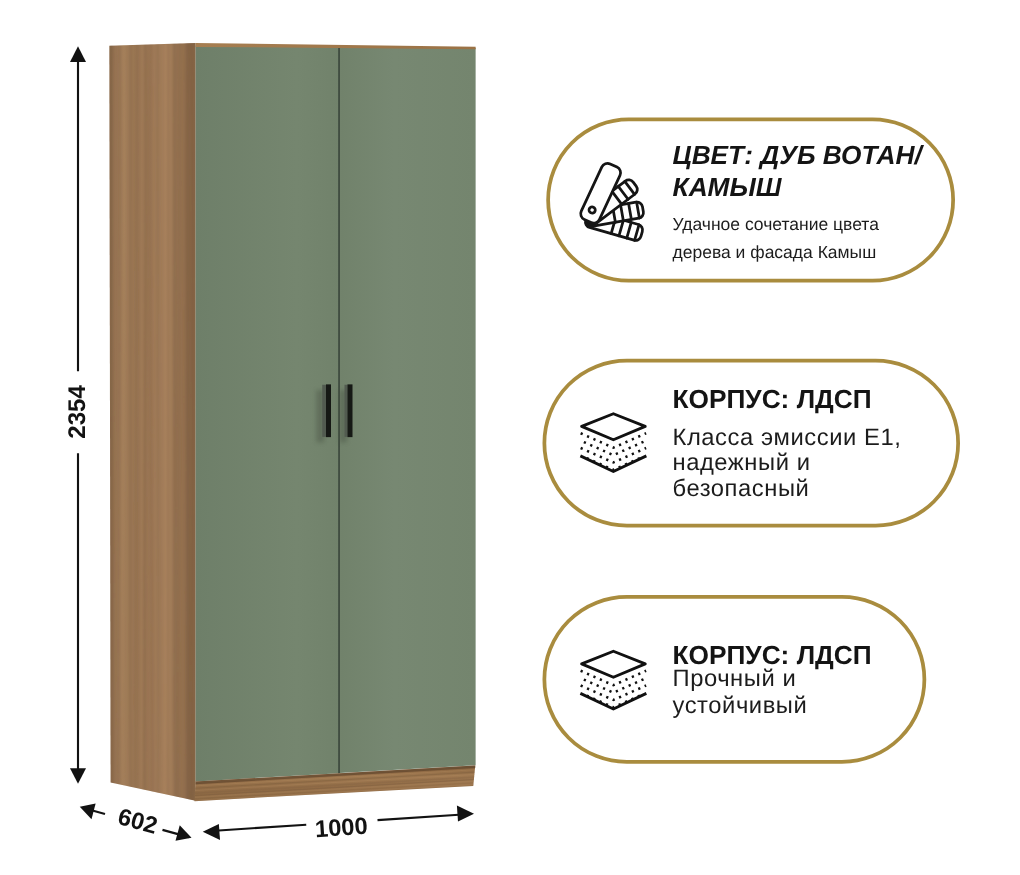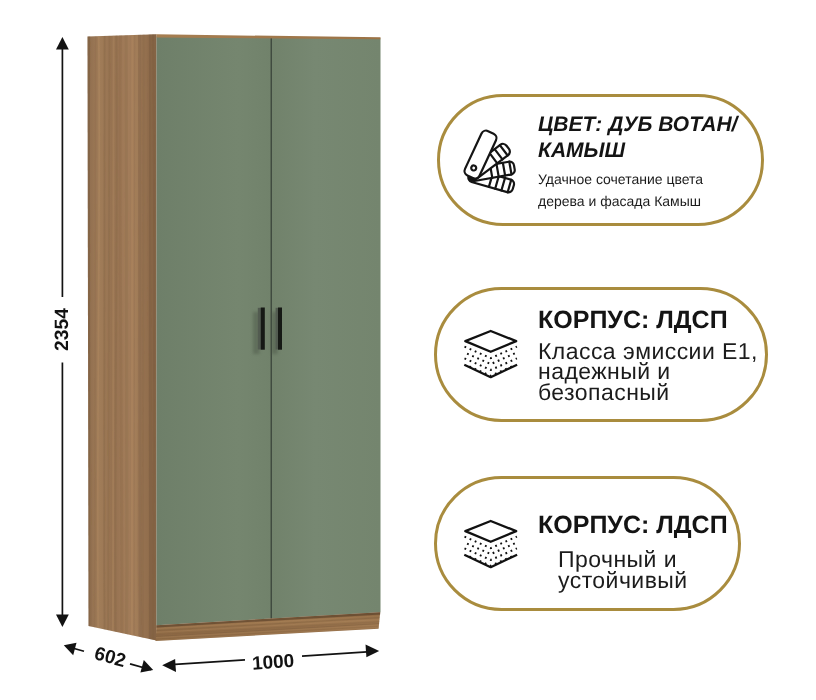--- a/index.html
+++ b/index.html
@@ -1,21 +1,21 @@
 <!DOCTYPE html>
 <html><head>
 <meta charset="utf-8">
 <style>
   html,body{margin:0;padding:0;background:#ffffff;}
   *{-webkit-font-smoothing:antialiased;text-rendering:geometricPrecision;}
   body{width:816px;height:700px;font-family:"Liberation Sans",sans-serif;}
   .page{position:relative;width:816px;height:700px;overflow:hidden;background:#fff;}
   .capsule{position:absolute;border:3px solid #a98c3e;border-radius:80px;background:#fff;box-sizing:border-box;}
-  .cap-title{position:absolute;font-weight:bold;color:#141414;font-size:25px;line-height:28px;white-space:nowrap;}
-  .cap-sub{position:absolute;font-weight:normal;color:#1c1c1c;font-size:23px;line-height:20.5px;letter-spacing:0.45px;white-space:nowrap;}
+  .cap-title{position:absolute;font-weight:bold;color:#141414;font-size:21px;line-height:28px;white-space:nowrap;}
+  .cap-sub{position:absolute;font-weight:normal;color:#1c1c1c;font-size:19px;line-height:20.5px;letter-spacing:0.45px;white-space:nowrap;}
 </style>
 </head>
 <body>
 <div class="page">
 
 <svg width="430" height="700" viewBox="0 0 430 700" style="position:absolute;left:0;top:0" xmlns="http://www.w3.org/2000/svg">
   <defs>
     <linearGradient id="woodV" x1="0" y1="0" x2="1" y2="0">
       <stop offset="0" stop-color="#8f6d4e"></stop>
       <stop offset="0.18" stop-color="#a07c58"></stop>
@@ -214,15 +214,15 @@
   <g fill="none" stroke="#111" stroke-width="2" stroke-dasharray="1.8,3.8">
     <polyline points="464.5,346.6 490.7,358.2 516.9,346.6"></polyline>
     <polyline points="464.5,352.5 490.7,364.1 516.9,352.5" stroke-dashoffset="2.8"></polyline>
     <polyline points="464.5,358.4 490.7,370.0 516.9,358.4"></polyline>
     <polyline points="466.8,365.3 490.7,375.9 514.6,365.3" stroke-dashoffset="2.8"></polyline>
   </g>
 </svg>
 
 <div class="cap-title" style="left:538px;top:511px;">КОРПУС: ЛДСП</div>
 
-<div class="cap-sub" style="left:538px;top:549px;margin-left:20px;">Прочный и<br>устойчивый</div>
+<div class="cap-sub" style="left:538px;top:534px;">Прочный и<br>устойчивый</div>
 
 </div>
 
 </body></html>

